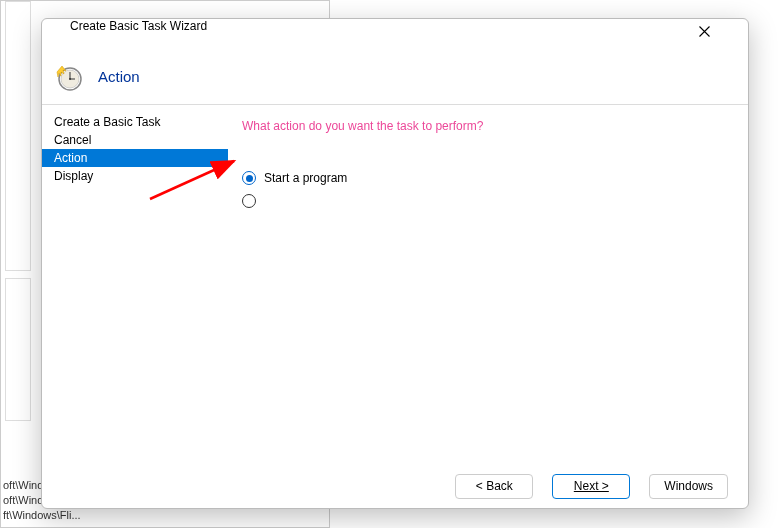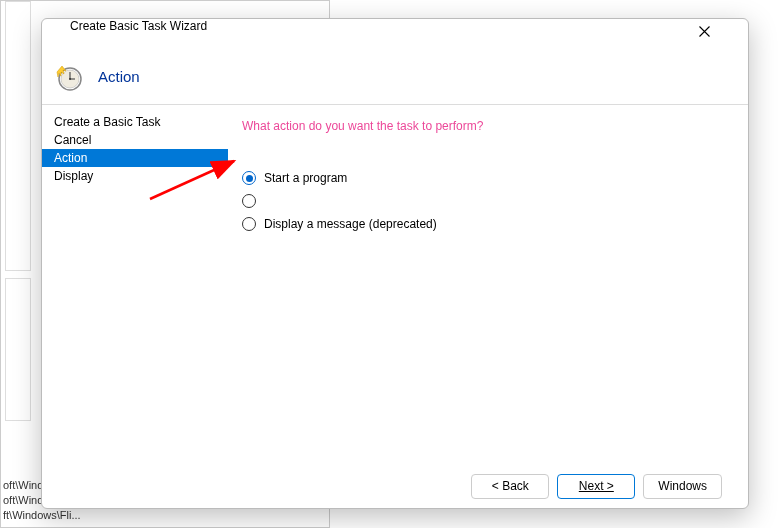--- a/index.html
+++ b/index.html
@@ -30,21 +30,21 @@
     .main { flex: 1; padding: 14px 16px 0 14px; position: relative; }
     .prompt { font-size: 12px; color: #ec4899; margin-bottom: 38px; }
     .radio-row { display: flex; align-items: center; margin-bottom: 9px; }
     .radio { width: 14px; height: 14px; border: 1.5px solid #333; border-radius: 50%; margin-right: 8px; display: flex; align-items: center; justify-content: center; cursor: pointer; }
     .radio.checked { border-color: #0066cc; }
     .radio.checked::after { content: ''; width: 7px; height: 7px; background: #0066cc; border-radius: 50%; }
     .radio-label { font-size: 12px; color: #000; }
     
     .arrow { position: absolute; left: -86px; top: 42px; pointer-events: none; }
     
-    .footer { height: 44px; border-top: 0px solid transparent; display: flex; align-items: center; justify-content: flex-end; padding-right: 26px; gap: 8px; }
+    .footer { height: 44px; border-top: 0px solid transparent; display: flex; align-items: center; justify-content: flex-end; padding-right: 20px; gap: 19px; }
     .btn { height: 25px; min-width: 78px; padding: 0 14px; background: #fff; border: 1px solid #ccc; border-radius: 4px; font-size: 12px; color: #000; cursor: pointer; display: flex; align-items: center; justify-content: center; }
     .btn.primary { border-color: #0078d7; text-decoration: underline; }
   </style>
 </head>
 <body>
 
 <div class="bg-window">
   <div class="bg-panel-top"></div>
   <div class="bg-panel-bot"></div>
   <div class="bg-text">
@@ -98,24 +98,20 @@
 
       <div class="prompt">What action do you want the task to perform?</div>
 
       <div class="radio-row">
         <span class="radio checked"></span>
         <span class="radio-label">Start a program</span>
       </div>
       <div class="radio-row">
         <span class="radio"></span>
       </div>
-      <div class="radio-row">
-        <span class="radio"></span>
-        <span class="radio-label">Display a message (deprecated)</span>
-      </div>
     </div>
   </div>
 
   <div class="footer">
     <button class="btn">&lt; Back</button>
     <button class="btn primary">Next &gt;</button>
     <button class="btn">Windows</button>
   </div>
 </div>
 

